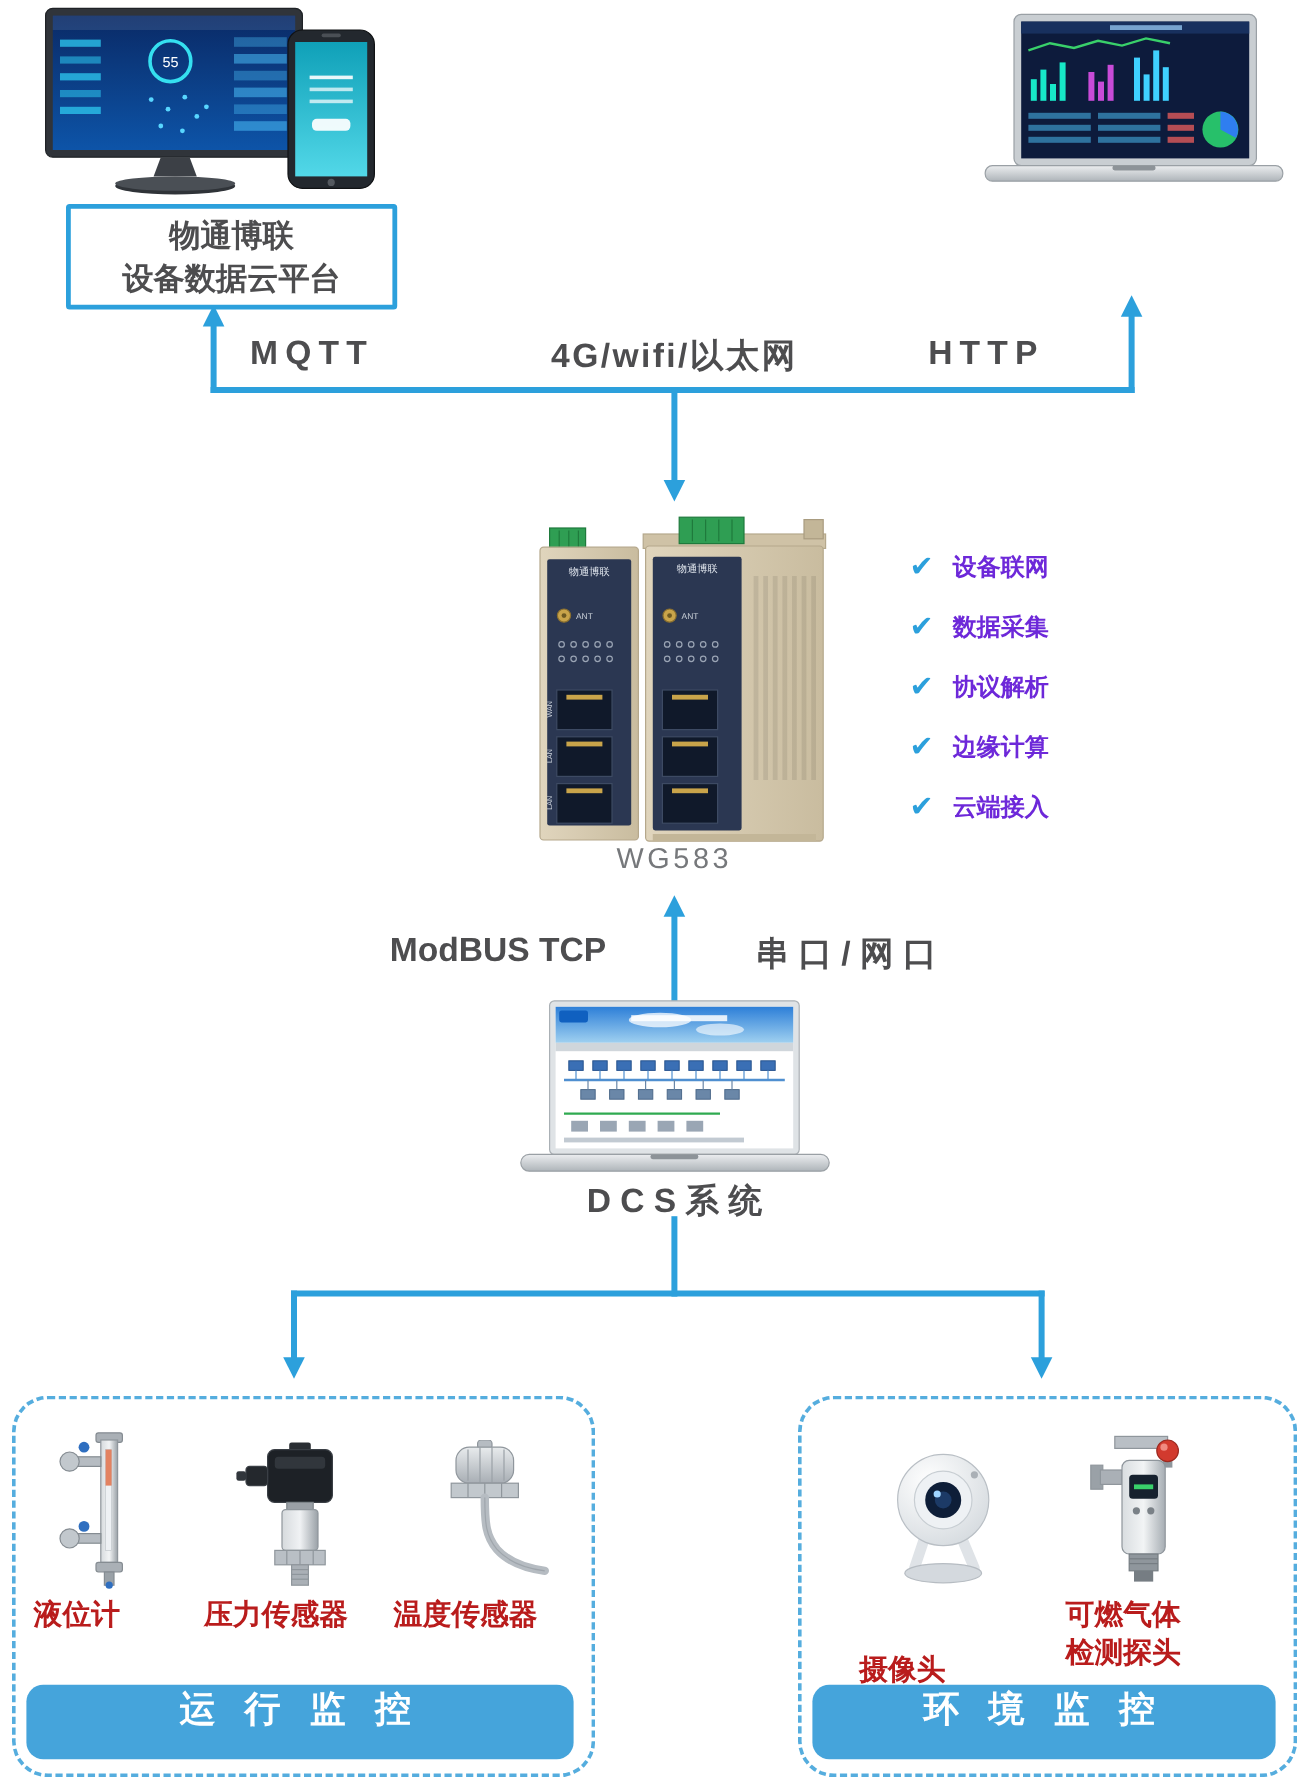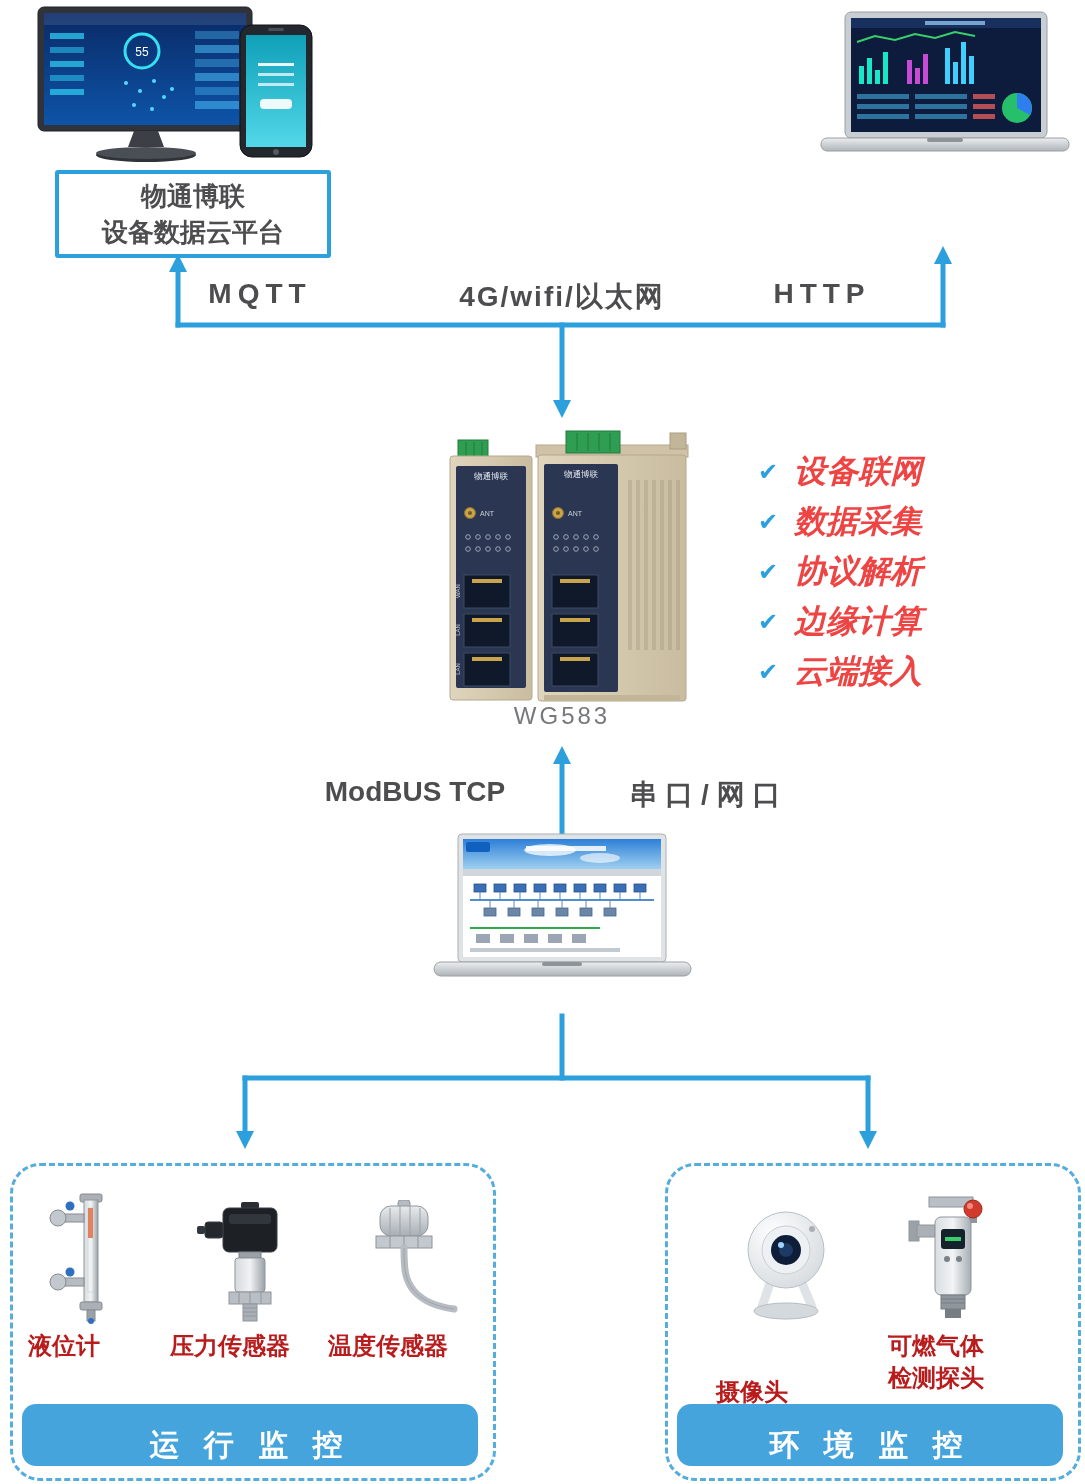--- a/index.html
+++ b/index.html
@@ -8,26 +8,26 @@
   .abs{position:absolute;}
   svg text{font-family:"Liberation Sans","DejaVu Sans",sans-serif;}
   .platform-box{border:4px solid #2CA0DC;border-radius:3px;display:flex;flex-direction:column;
     align-items:center;justify-content:center;font-size:26px;font-weight:700;color:#4D4D4F;
     line-height:1.4;text-align:center;background:#fff;}
   .link-label{font-size:28px;font-weight:600;color:#4D4D4F;text-align:center;}
   .ls6{letter-spacing:6px;}
   .ls2{letter-spacing:2px;}
   .feature-row{display:flex;align-items:center;height:34px;margin-bottom:16px;}
   .check{color:#2CA0DC;font-size:24px;font-weight:700;width:36px;}
-  .feature-text{font-size:32px;font-weight:600;color:#ef4444;font-style:italic;}
+  .feature-text{font-size:20px;font-weight:600;color:#6d28d9;}
   .model-label{font-size:24px;color:#76787B;letter-spacing:3px;text-align:center;font-weight:400;}
   .dcs-label{font-size:28px;font-weight:700;color:#4D4D4F;text-align:center;}
   .dashed-box{border:3px dashed #55ADDE;border-radius:30px;background:#fff;}
   .banner{background:#45A4DB;border-radius:14px;color:#ffffff;font-size:30px;font-weight:700;
-    display:flex;align-items:flex-end;justify-content:center;letter-spacing:8px;}
+    display:flex;align-items:flex-start;justify-content:center;letter-spacing:8px;}
   .sensor-label{font-size:24px;font-weight:600;color:#b91c1c;line-height:1.35;}
 </style>
 </head>
 <body>
 
 <div id="stage">
 
   <svg class="abs" style="left:0;top:0;" width="1085" height="1484" viewBox="0 0 1085 1484">
     <g stroke="#2CA0DC" stroke-width="5" stroke-linecap="square" fill="none">
       <path d="M178,271 V325"></path>
@@ -346,20 +346,21 @@
         <rect x="94" y="102" width="14" height="9"></rect>
           <rect x="118" y="102" width="14" height="9"></rect>
         <rect x="142" y="102" width="14" height="9"></rect>
       </g>
       <rect x="40" y="116" width="150" height="4" fill="#c2cad2"></rect>
       <rect x="4" y="130" width="257" height="14" rx="7" fill="url(#gbase2)" stroke="#9aa0a5"></rect>
       <rect x="112" y="130" width="40" height="4" rx="2" fill="#8d9398"></rect>
     </svg>
   </div>
 
+  <span class="abs dcs-label" style="left:412px;top:982px;width:300px;">D C S 系 统</span>
 
   <div class="abs dashed-box" style="left:10px;top:1163px;width:480px;height:312px;"></div>
 
   <div class="abs" style="left:40px;top:1190px;width:100px;height:135px;">
     <svg width="100" height="135" viewBox="0 0 100 135">
       <defs>
         <linearGradient id="gsil" x1="0" y1="0" x2="1" y2="0">
           <stop offset="0" stop-color="#d6dadd"></stop>
             <stop offset="0.5" stop-color="#f2f4f5"></stop>
             <stop offset="1" stop-color="#9aa1a7"></stop>

